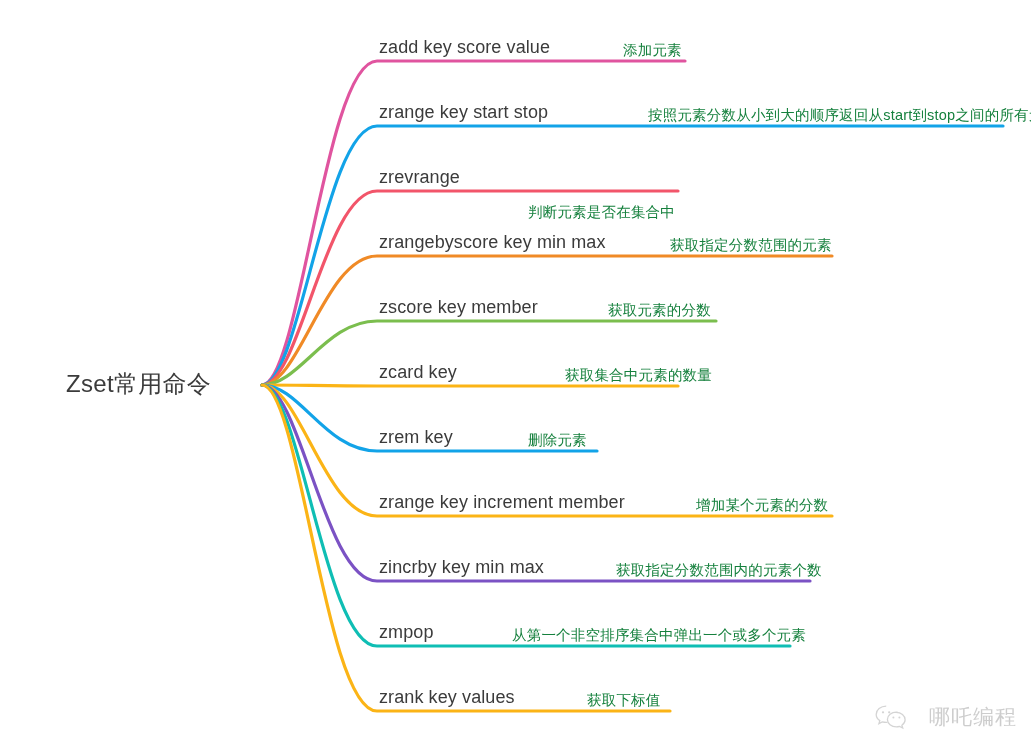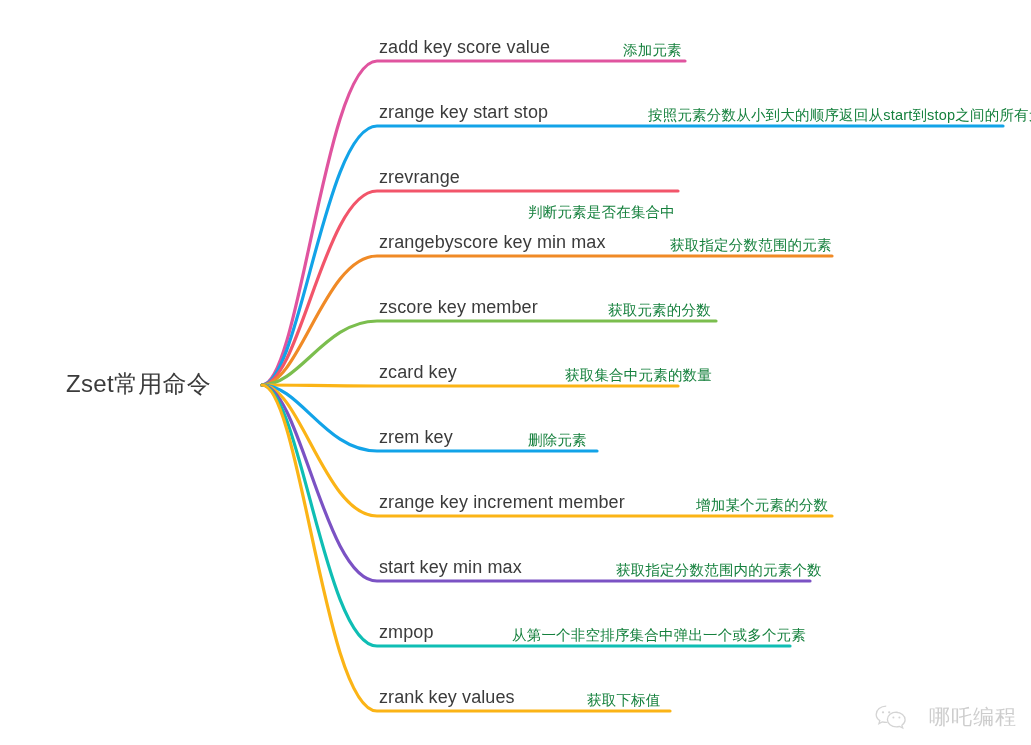--- a/index.html
+++ b/index.html
@@ -128,21 +128,21 @@
       </div>
       <div class="node" style="left: 362px; top: 424px;">
         <span class="node-cmd">zrem key</span>
         <span class="node-desc" style="left: 166px;">删除元素</span>
       </div>
       <div class="node" style="left: 362px; top: 489px;">
         <span class="node-cmd">zrange key increment member</span>
         <span class="node-desc" style="left: 334px;">增加某个元素的分数</span>
       </div>
       <div class="node" style="left: 362px; top: 554px;">
-        <span class="node-cmd">start key min max</span>
+        <span class="node-cmd">zincrby key min max</span>
         <span class="node-desc" style="left: 254px;">获取指定分数范围内的元素个数</span>
       </div>
       <div class="node" style="left: 362px; top: 619px;">
         <span class="node-cmd">zmpop</span>
         <span class="node-desc" style="left: 150px;">从第一个非空排序集合中弹出一个或多个元素</span>
       </div>
       <div class="node" style="left: 362px; top: 684px;">
         <span class="node-cmd">zrank key values</span>
         <span class="node-desc" style="left: 225px;">获取下标值</span>
       </div>

